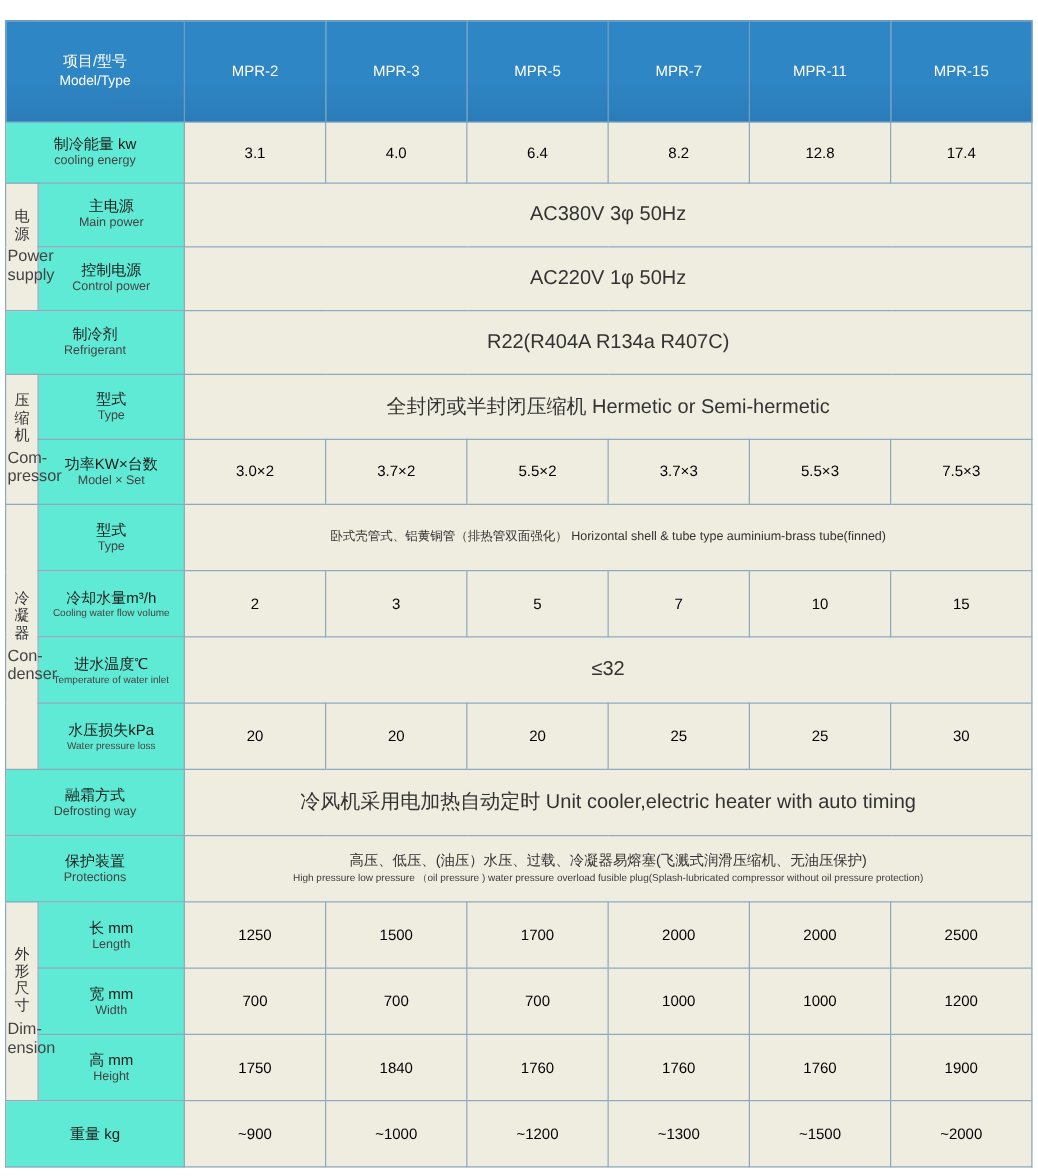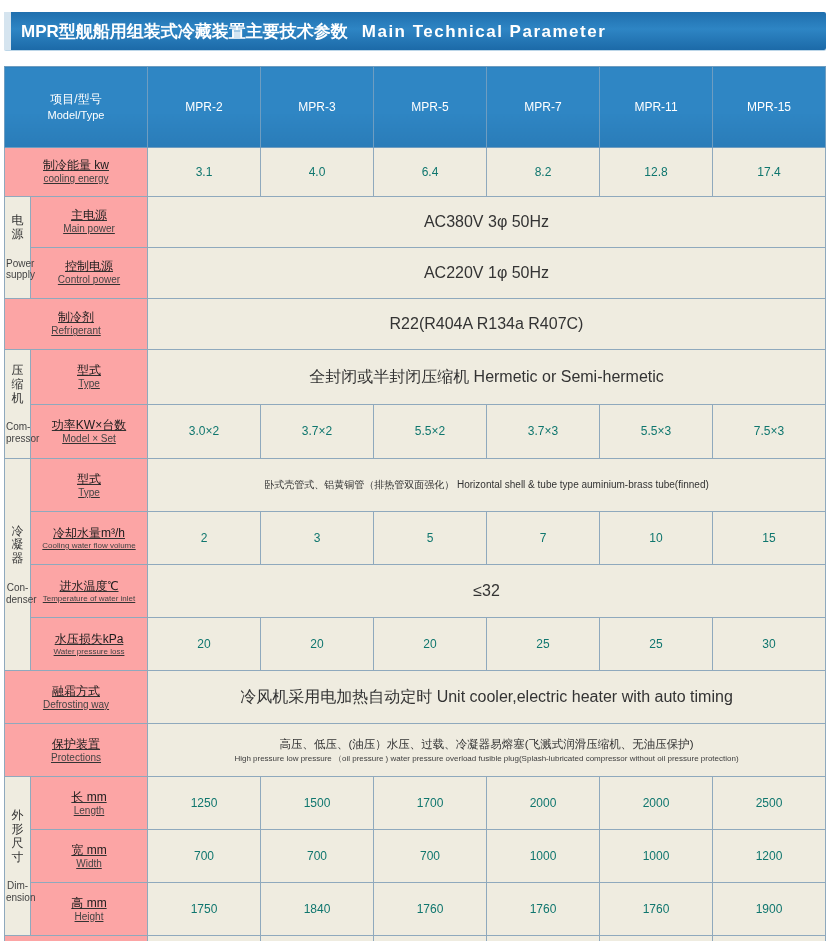--- a/index.html
+++ b/index.html
@@ -51,50 +51,43 @@
   td.head{
     background:linear-gradient(to bottom,#2f86c4 0%,#2f86c4 55%,#2a7cb8 100%);
     color:#ffffff;
     font-size:12px;
     border:1px solid #6e9dc1;
     height:74px;
   }
   td.head .cn{display:block;font-size:12px;}
   td.head .en{display:block;font-size:11px;margin-top:2px;}
   td.rowlabel{
-    background:#fca5a5;
-    text-decoration:underline;
+    background:#5eead4;
   }
   td.rowlabel .cn{display:block;font-size:12px;color:#1b1b1b;}
   td.rowlabel .en{display:block;font-size:10px;color:#444;margin-top:0;}
   td.rowlabel .en.small{font-size:8px;}
   td.sidelabel{
     width:22px;
     font-size:11px;
     padding:14px 1px;
     line-height:1.15;
   }
   td.sidelabel .cn{display:block;font-size:12px;letter-spacing:0;}
-  td.sidelabel .en{display:block;font-size:10px;color:#444;margin-top:16px;}
-  td.val{font-size:12px;color:#0f766e;}
+  td.sidelabel .en{display:block;font-size:13px;color:#444;margin-top:4px;}
+  td.val{font-size:12px;color:#000000;}
   td.span-mix{font-size:16px;}
   td.two-line .l1{display:block;font-size:11.5px;}
   td.two-line .l2{display:block;font-size:8px;margin-top:2px;color:#3d3d3d;}
 </style>
 </head>
 <body>
 
 <div class="page">
 
-  <div class="banner">
-    <div class="banner-accent"></div>
-    <div class="banner-title">
-      <span>MPR型舰船用组装式冷藏装置主要技术参数</span><span class="en">Main  Technical  Parameter</span>
-    </div>
-  </div>
 
   <div class="tbl-wrap">
     <table>
       <colgroup>
         <col style="width:26px">
         <col style="width:117px">
         <col style="width:113px">
         <col style="width:113px">
         <col style="width:113px">
         <col style="width:113px">

